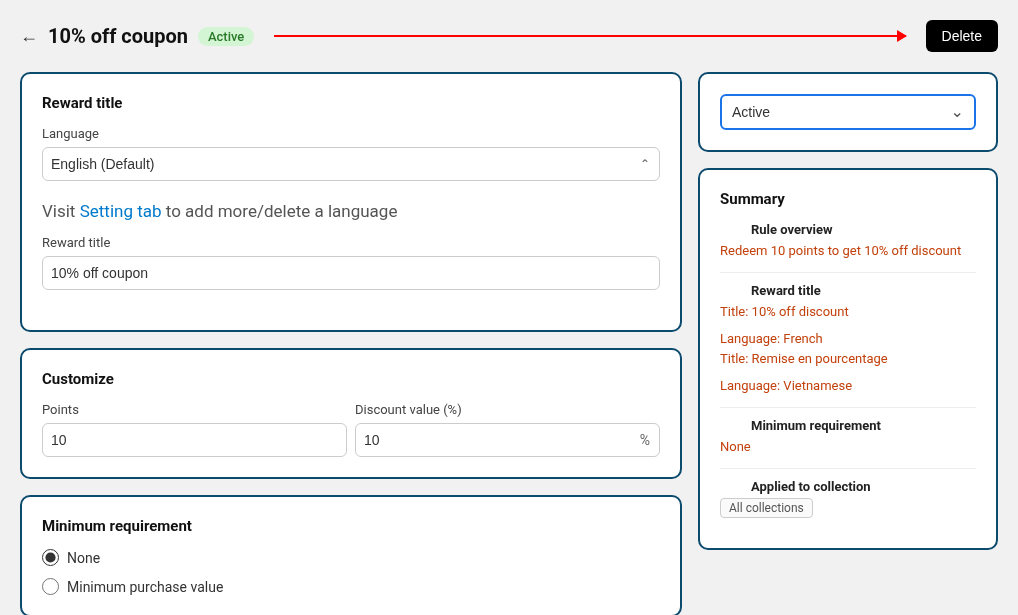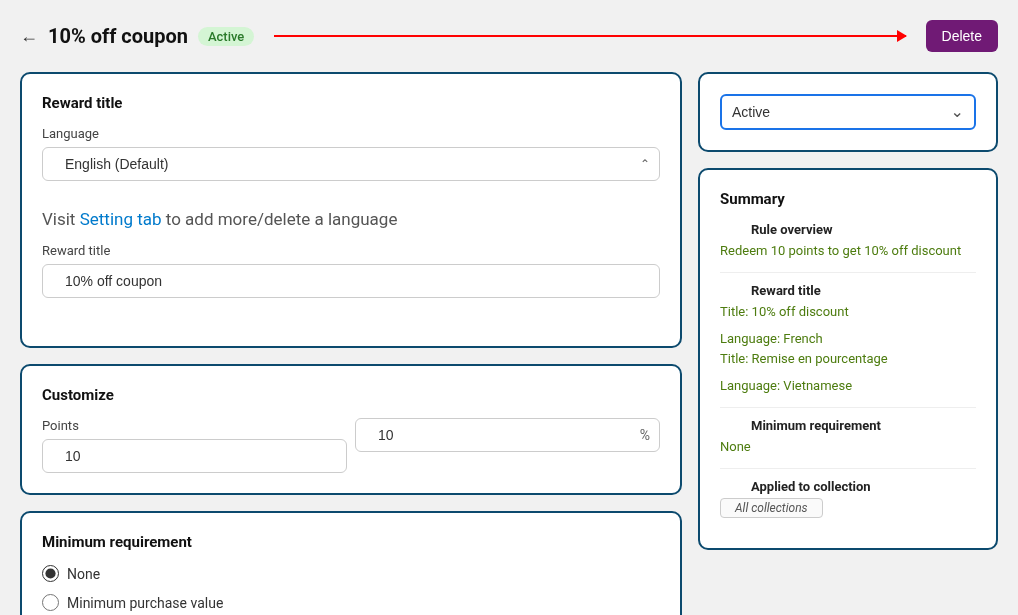--- a/index.html
+++ b/index.html
@@ -59,21 +59,21 @@
     .arrow-line::after {
       content: '';
       position: absolute;
       right: -1px;
       top: -5px;
       border-top: 6px solid transparent;
       border-bottom: 6px solid transparent;
       border-left: 10px solid red;
     }
     .delete-btn {
-      background: #701a75;
+      background: #000000;
       color: white;
       border: none;
       border-radius: 6px;
       padding: 8px 16px;
       font-size: 14px;
       font-weight: 500;
       cursor: pointer;
     }
 
     
@@ -110,27 +110,27 @@
     }
 
     
     .form-label {
       font-size: 13px;
       color: #444;
       margin-bottom: 6px;
       display: block;
     }
     .form-group {
-      margin-bottom: 28px;
+      margin-bottom: 20px;
     }
     .form-select, .form-input {
       width: 100%;
       border: 1px solid #ccc;
       border-radius: 6px;
-      padding: 8px 22px;
+      padding: 8px 8px;
       font-size: 14px;
       color: #333;
       background: white;
       appearance: none;
       -webkit-appearance: none;
     }
     .select-wrapper {
       position: relative;
     }
     .select-wrapper::after {
@@ -232,37 +232,36 @@
     }
     .summary-section-title {
       font-size: 13px;
       font-weight: 700;
       color: #222;
       margin-bottom: 4px;
       padding-left: 31px;
     }
     .summary-text {
       font-size: 13px;
-      color: #4d7c0f;
+      color: #c2410c;
       line-height: 1.6;
     }
     .summary-divider {
       height: 1px;
       background: #eee;
       margin: 10px 0;
     }
     .summary-tag {
       display: inline-block;
       border: 1px solid #ccc;
       border-radius: 4px;
-      padding: 2px 14px;
+      padding: 2px 8px;
       font-size: 12px;
       color: #555;
       background: #fafafa;
-      font-style: italic;
     }
   </style>
 </head>
 <body>
 
 <div class="page-wrapper">
 
   <div class="header">
     <button class="back-btn">←</button>
     <span class="page-title">10% off coupon</span>
@@ -299,20 +298,21 @@
 
       <div class="card">
         <div class="card-title">Customize</div>
 
         <div class="form-row">
           <div class="form-col">
             <label class="form-label">Points</label>
             <input type="text" class="form-input" value="10" style="">
           </div>
           <div class="form-col">
+            <label class="form-label">Discount value (%)</label>
             <div class="input-with-suffix">
               <input type="text" class="form-input" value="10" style="">
               <span class="input-suffix">%</span>
             </div>
           </div>
         </div>
       </div>
 
       <div class="card">
         <div class="card-title">Minimum requirement</div>

